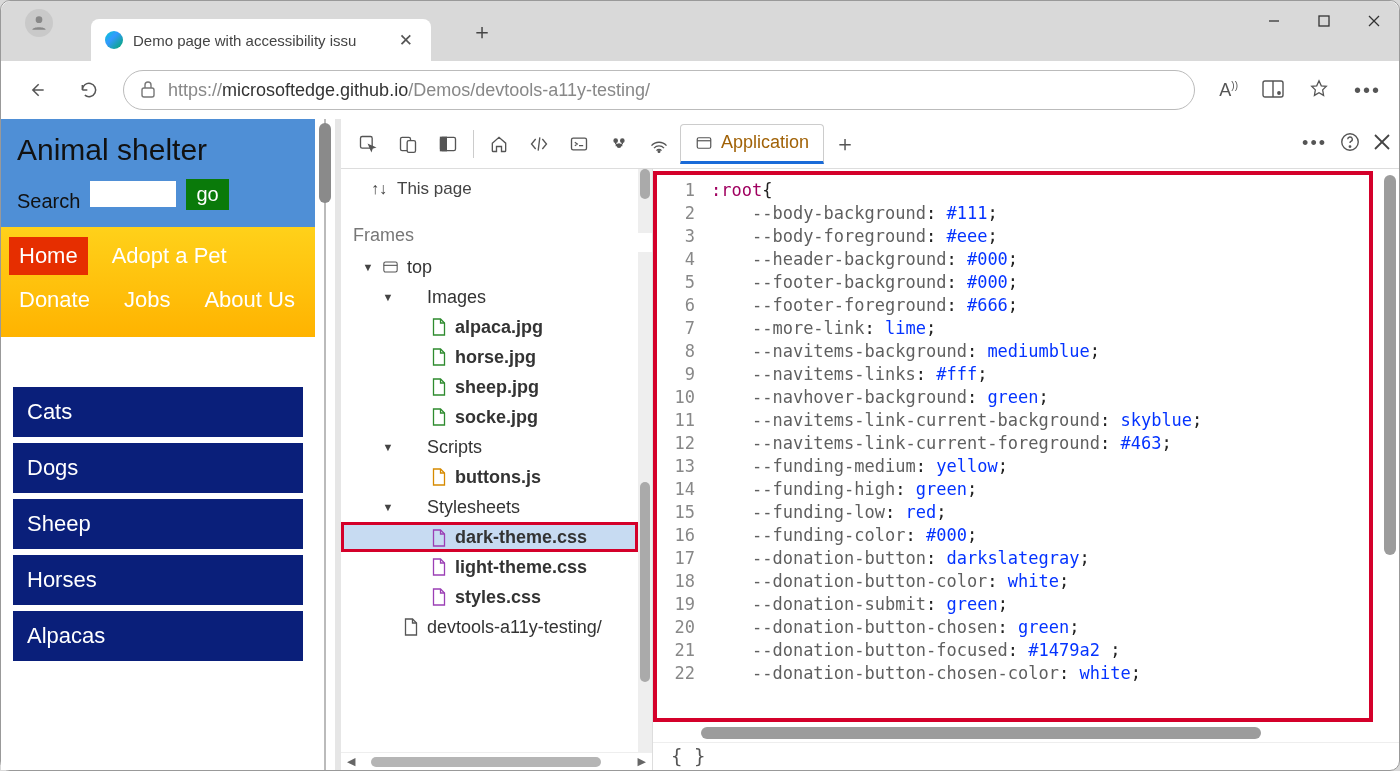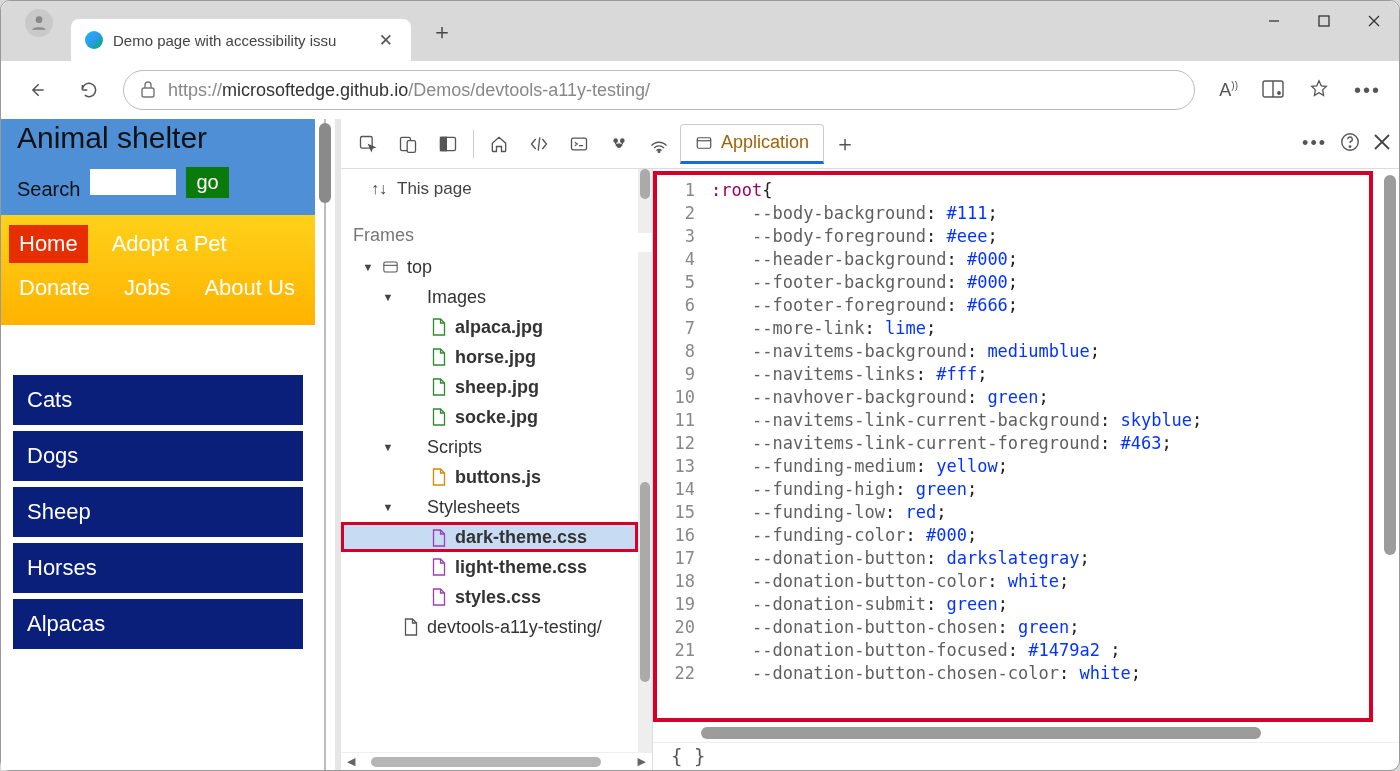--- a/index.html
+++ b/index.html
@@ -1,20 +1,20 @@
 <!DOCTYPE html>
 <html><head>
 <meta charset="utf-8">
 <style>
 * { box-sizing: border-box; margin: 0; padding: 0; }
 body { font-family: "Segoe UI", Arial, sans-serif; background: #d9d9d9; width: 1400px; height: 771px; overflow: hidden; font-size: 14px; color: #333; }
 
 
 .browser { width: 100%; height: 100%; background: #fff; border: 1px solid #999; border-radius: 10px; display: flex; flex-direction: column; }
-.titlebar { height: 60px; background: #d9d9d9; display: flex; align-items: flex-end; border-radius: 10px 10px 0 0; position: relative; }
+.titlebar { height: 60px; background: #d9d9d9; display: flex; align-items: flex-end; border-radius: 10px 10px 0 0; position: relative; gap: 20px; }
 .avatar { width: 28px; height: 28px; border-radius: 50%; background: #c9c9c9; margin: 0 18px 16px 24px; align-self: center; display: flex; align-items: center; justify-content: center; }
 .avatar svg { width: 20px; height: 20px; fill: #888; }
 .tab { background: #fff; border-radius: 8px 8px 0 0; height: 42px; display: flex; align-items: center; padding: 0 14px; gap: 10px; min-width: 340px; position: relative; }
 .tab .favicon { width: 18px; height: 18px; border-radius: 50%; background: linear-gradient(135deg, #0cc 0%, #39f 40%, #0a6 100%); }
 .tab .title { font-size: 15px; color: #444; white-space: nowrap; overflow: hidden; text-overflow: ellipsis; flex: 1; }
 .tab .close-x { font-size: 17px; color: #555; padding: 2px 4px; cursor: pointer; }
 .newtab { margin-left: 12px; margin-bottom: 10px; font-size: 22px; color: #444; padding: 4px 8px; cursor: pointer; }
 .win-controls { position: absolute; right: 0; top: 0; display: flex; height: 40px; }
 .win-controls div { width: 50px; display: flex; align-items: center; justify-content: center; font-size: 16px; color: #333; cursor: pointer; }
 
@@ -26,21 +26,21 @@
 .addr .url { font-size: 18px; color: #888; white-space: nowrap; }
 .addr .url .bold { color: #333; text-align: right; }
 .right-icons { display: flex; gap: 24px; align-items: center; padding-left: 8px; }
 
 
 .content { flex: 1; display: flex; min-height: 0; }
 
 
 .page-wrap { width: 334px; position: relative; display: flex; }
 .page { flex: 1; background: #fff; overflow: hidden; }
-.page-header { background: #4f8fd6; padding: 2px 16px 14px; }
+.page-header { background: #4f8fd6; padding: 14px 16px 14px; }
 .page-header h1 { font-size: 30px; font-weight: 400; color: #111; margin-bottom: 8px; }
 .search-row { display: flex; align-items: center; gap: 10px; }
 .search-row label { font-size: 20px; color: #111; margin-top: 15px; }
 .search-row input { width: 86px; height: 26px; border: none; background: #fff; }
 .search-row button { background: #0a7a0a; color: #fff; border: none; padding: 4px 10px; font-size: 20px; cursor: pointer; }
 
 .page-nav { background: linear-gradient(180deg, #ffd11a, #ffb300); padding: 10px 8px 18px; display: flex; flex-wrap: wrap; gap: 6px 14px; }
 .nav-link { color: #fff; font-size: 22px; padding: 6px 10px; text-decoration: none; display: inline-block; }
 .nav-link.current { background: #e62e00; position: relative; }
 .nav-link.current::after { content: ""; position: absolute; left: 50%; bottom: -8px; margin-left: -8px; border: 8px solid transparent; border-top-color: #e62e00; }

